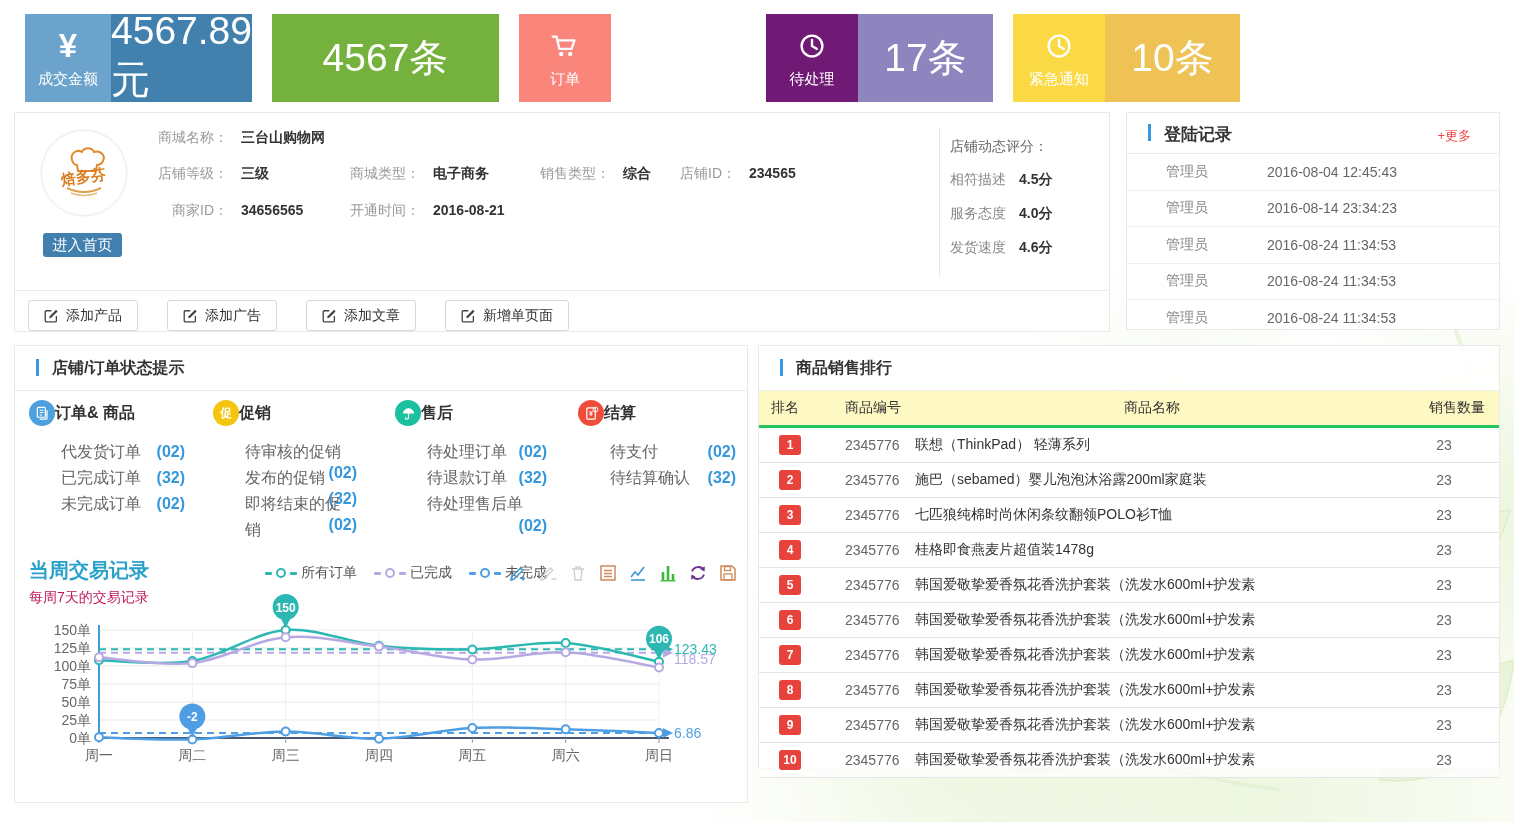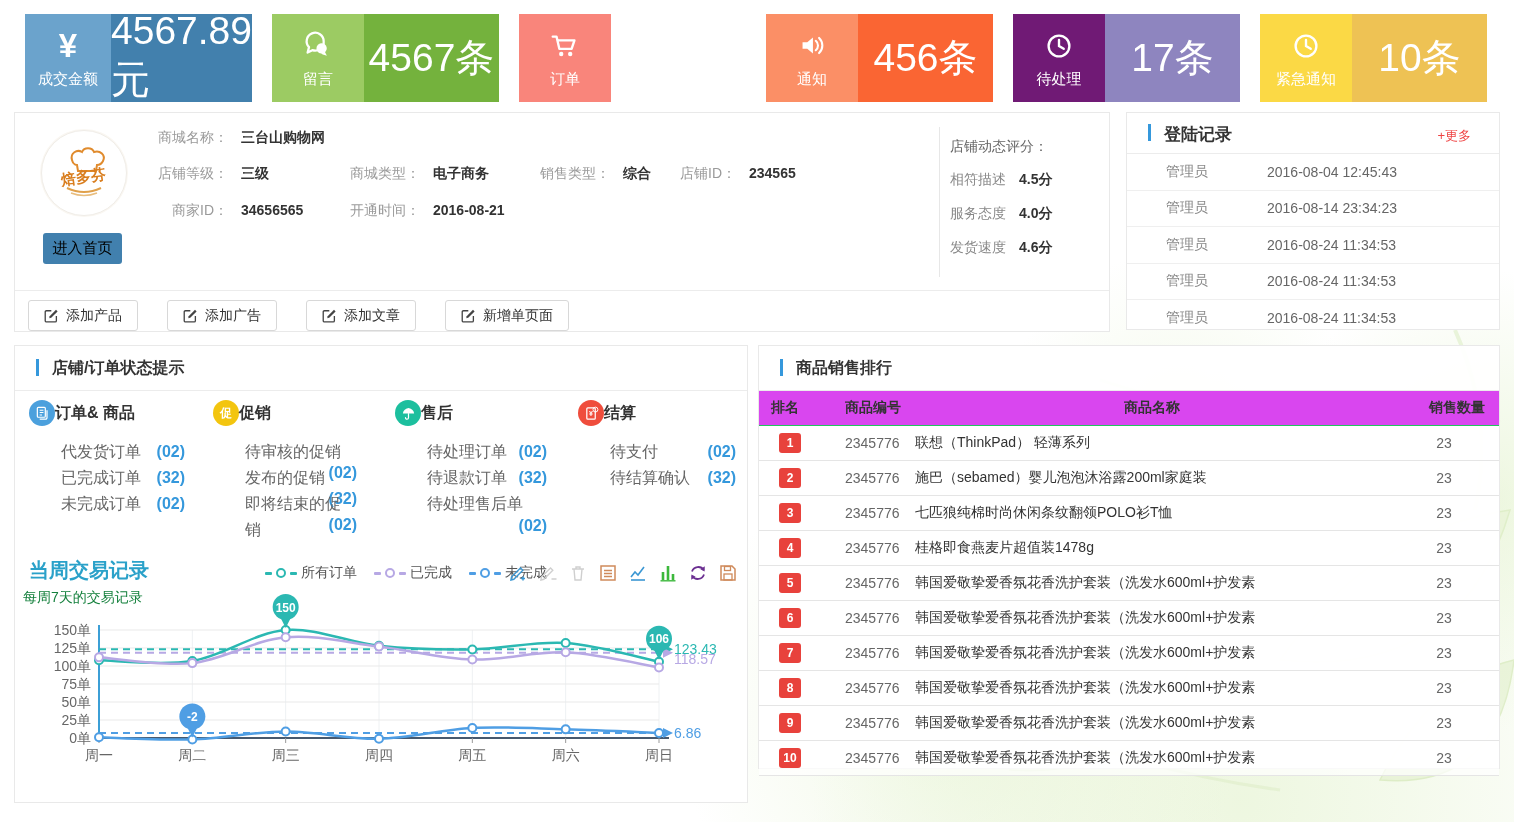--- a/index.html
+++ b/index.html
@@ -19,21 +19,21 @@
   .stat-left .sicon{height:36px;display:flex;align-items:center;justify-content:center}
   .yen{font-size:33px;font-weight:700;line-height:36px}
   .stat-label{font-size:15px}
   .stat-right{flex:1;display:flex;align-items:center;justify-content:center;color:#fff;font-size:39px}
 
   
   #shop-panel{left:14px;top:112px;width:1096px;height:220px}
   .logo{position:absolute;left:26px;top:17px;width:84px;height:84px;border-radius:50%;
         border:1px solid #f0ede8;background:#fff;display:flex;align-items:center;justify-content:center;
         box-shadow:0 0 0 1px #faf7f2}
-  .enter-btn{position:absolute;left:28px;top:120px;width:79px;height:31px;background:#4180ae;color:#000000;
+  .enter-btn{position:absolute;left:28px;top:120px;width:79px;height:24px;background:#4180ae;color:#ffffff;
         border:none;border-radius:3px;font-size:15px;cursor:pointer;font-family:inherit}
   .f{position:absolute;font-size:14px;white-space:nowrap}
   .flabel{color:#9a9a9a;display:inline-block;text-align:right;width:75px}
   .fval{color:#333;font-weight:600;margin-left:13px}
   .ratings{position:absolute;left:924px;top:14px;width:166px;height:150px;border-left:1px solid #e7e7e7;
         padding-left:10px;box-sizing:border-box}
   .rt{color:#666;font-size:14px;margin:11px 0 15px}
   .ritem{margin-bottom:16px;font-size:14px}
   .rlabel{color:#888}
   .rscore{color:#333;font-weight:700;margin-left:13px}
@@ -64,34 +64,34 @@
   .cnt{color:#3598dc;font-weight:700}
   .g1{left:46px;width:124px}.g2{left:230px;width:112px}.g3{left:412px;width:120px}.g4{left:595px;width:126px}
   .g2 .status-item{display:block;position:relative}
   .g2 .lbl{display:inline-block;max-width:97px;vertical-align:top}
   .g2 .cnt{position:absolute;right:0;top:21px}
   .g3 .status-item:nth-child(3){display:block;position:relative}
   .g3 .status-item:nth-child(3) .cnt{position:absolute;right:0;top:22px}
   .gp1{left:14px}.gp2{left:198px}.gp3{left:380px}.gp4{left:563px}
 
   .ctitle{position:absolute;left:14px;top:211px;font-size:20px;font-weight:700;color:#2aa1c9}
-  .csub{position:absolute;left:8px;top:243px;font-size:14px;color:#15803d}
+  .csub{position:absolute;left:14px;top:243px;font-size:14px;color:#be185d}
   .legend{position:absolute;left:250px;top:218px;display:flex;gap:17px;align-items:center}
   .litem{display:flex;align-items:center;gap:4px;font-size:14px;color:#555;cursor:pointer}
   .lm{width:7px;height:3px;border-radius:1px}
   .lc{width:6px;height:6px;border:2px solid;border-radius:50%;background:#fff}
   .toolbar{position:absolute;right:8px;top:216px;display:flex;gap:8px}
   .tbtn{width:22px;height:22px;display:flex;align-items:center;justify-content:center;cursor:pointer}
   #trade-chart{position:absolute;left:4px;top:235px}
 
   
   #sales-panel{left:758px;top:345px;width:742px;height:424px}
   .srow{display:grid;grid-template-columns:56px 100px 1fr 110px;align-items:center;height:34px;
         border-bottom:1px solid #e5e5e5;background:rgba(255,255,255,.72);font-size:14px}
-  .shead-row{background:#d946ef;font-weight:700;color:#333;border-bottom:1px solid #22c55e}
+  .shead-row{background:#fef9c3;font-weight:400;color:#333;border-bottom:3px solid #22c55e}
   .c-rank{padding-left:12px;display:flex;align-items:center}
   .c-sku{color:#666;padding-left:30px}
   .c-name{color:#333;white-space:nowrap;overflow:hidden}
   .c-qty{color:#666;text-align:center}
   .shead-row .c-name{text-align:center}
   .shead-row .c-qty{text-align:right;padding-right:14px}
   .badge{min-width:20px;height:20px;background:#e8423c;border-radius:3px;color:#fff;font-size:12px;
         font-weight:700;display:flex;align-items:center;justify-content:center;margin-left:8px;padding:0 1px}
 </style>
 </head>
@@ -120,55 +120,33 @@
   <div class="stat-card">
     <div class="stat-left" style="background: rgb(107, 163, 204);">
       <div class="sicon">
           <div class="yen">¥</div>
         </div>
       <div class="stat-label">成交金额</div>
     </div>
     <div class="stat-right" style="background: rgb(66, 128, 173);">4567.89元</div>
   </div>
   <div class="stat-card">
-    <div class="stat-left" style="background: rgb(156, 203, 99);">
-      <div class="sicon">
-        <svg width="34" height="34" viewBox="0 0 36 36">
-            <path d="M24 13a9 9 0 1 0-15.5 6.2L7 25l5-2.6A9 9 0 0 0 24 13Z" stroke="#fff" stroke-width="2.4" fill="none" stroke-linejoin="round"></path>
-            <path d="M21.5 26a5.5 5.5 0 1 1 4-1.4l1.9 3.6-4.4-1.3a5.6 5.6 0 0 1-1.5-.9Z" fill="#fff"></path>
-          </svg>
-      </div>
-      <div class="stat-label">留言</div>
-    </div>
     <div class="stat-right" style="background: rgb(116, 178, 61);">4567条</div>
   </div>
   <div class="stat-card">
     <div class="stat-left" style="background: rgb(249, 133, 123);">
       <div class="sicon">
         <svg width="34" height="34" viewBox="0 0 36 36">
             <path d="M5 8h4l3 13h13l3-9H11" stroke="#fff" stroke-width="2.5" fill="none" stroke-linejoin="round" stroke-linecap="round"></path>
             <circle cx="14" cy="26.5" r="2.3" fill="#fff"></circle>
             <circle cx="23.5" cy="26.5" r="2.3" fill="#fff"></circle>
           </svg>
       </div>
       <div class="stat-label">订单</div>
     </div>
-  </div>
-  <div class="stat-card">
-    <div class="stat-left" style="background: rgb(251, 143, 102);">
-      <div class="sicon">
-        <svg width="34" height="34" viewBox="0 0 36 36">
-            <path d="M8 14v7h5l6 5V9l-6 5H8Z" fill="#fff"></path>
-            <path d="M22 12.5a6.5 6.5 0 0 1 0 10" stroke="#fff" stroke-width="2.2" fill="none" stroke-linecap="round"></path>
-            <path d="M25.5 9.5a11 11 0 0 1 0 16" stroke="#fff" stroke-width="2.2" fill="none" stroke-linecap="round"></path>
-          </svg>
-      </div>
-      <div class="stat-label">通知</div>
-    </div>
-    <div class="stat-right" style="background: rgb(250, 101, 51);">456条</div>
   </div>
   <div class="stat-card">
     <div class="stat-left" style="background: #701a75;">
       <div class="sicon">
         <svg width="34" height="34" viewBox="0 0 36 36">
             <circle cx="18" cy="18" r="11" stroke="#fff" stroke-width="2.5" fill="none"></circle>
             <path d="M18 11.5v6.5l5 3" stroke="#fff" stroke-width="2.5" fill="none" stroke-linecap="round"></path>
           </svg>
       </div>
       <div class="stat-label">待处理</div>

